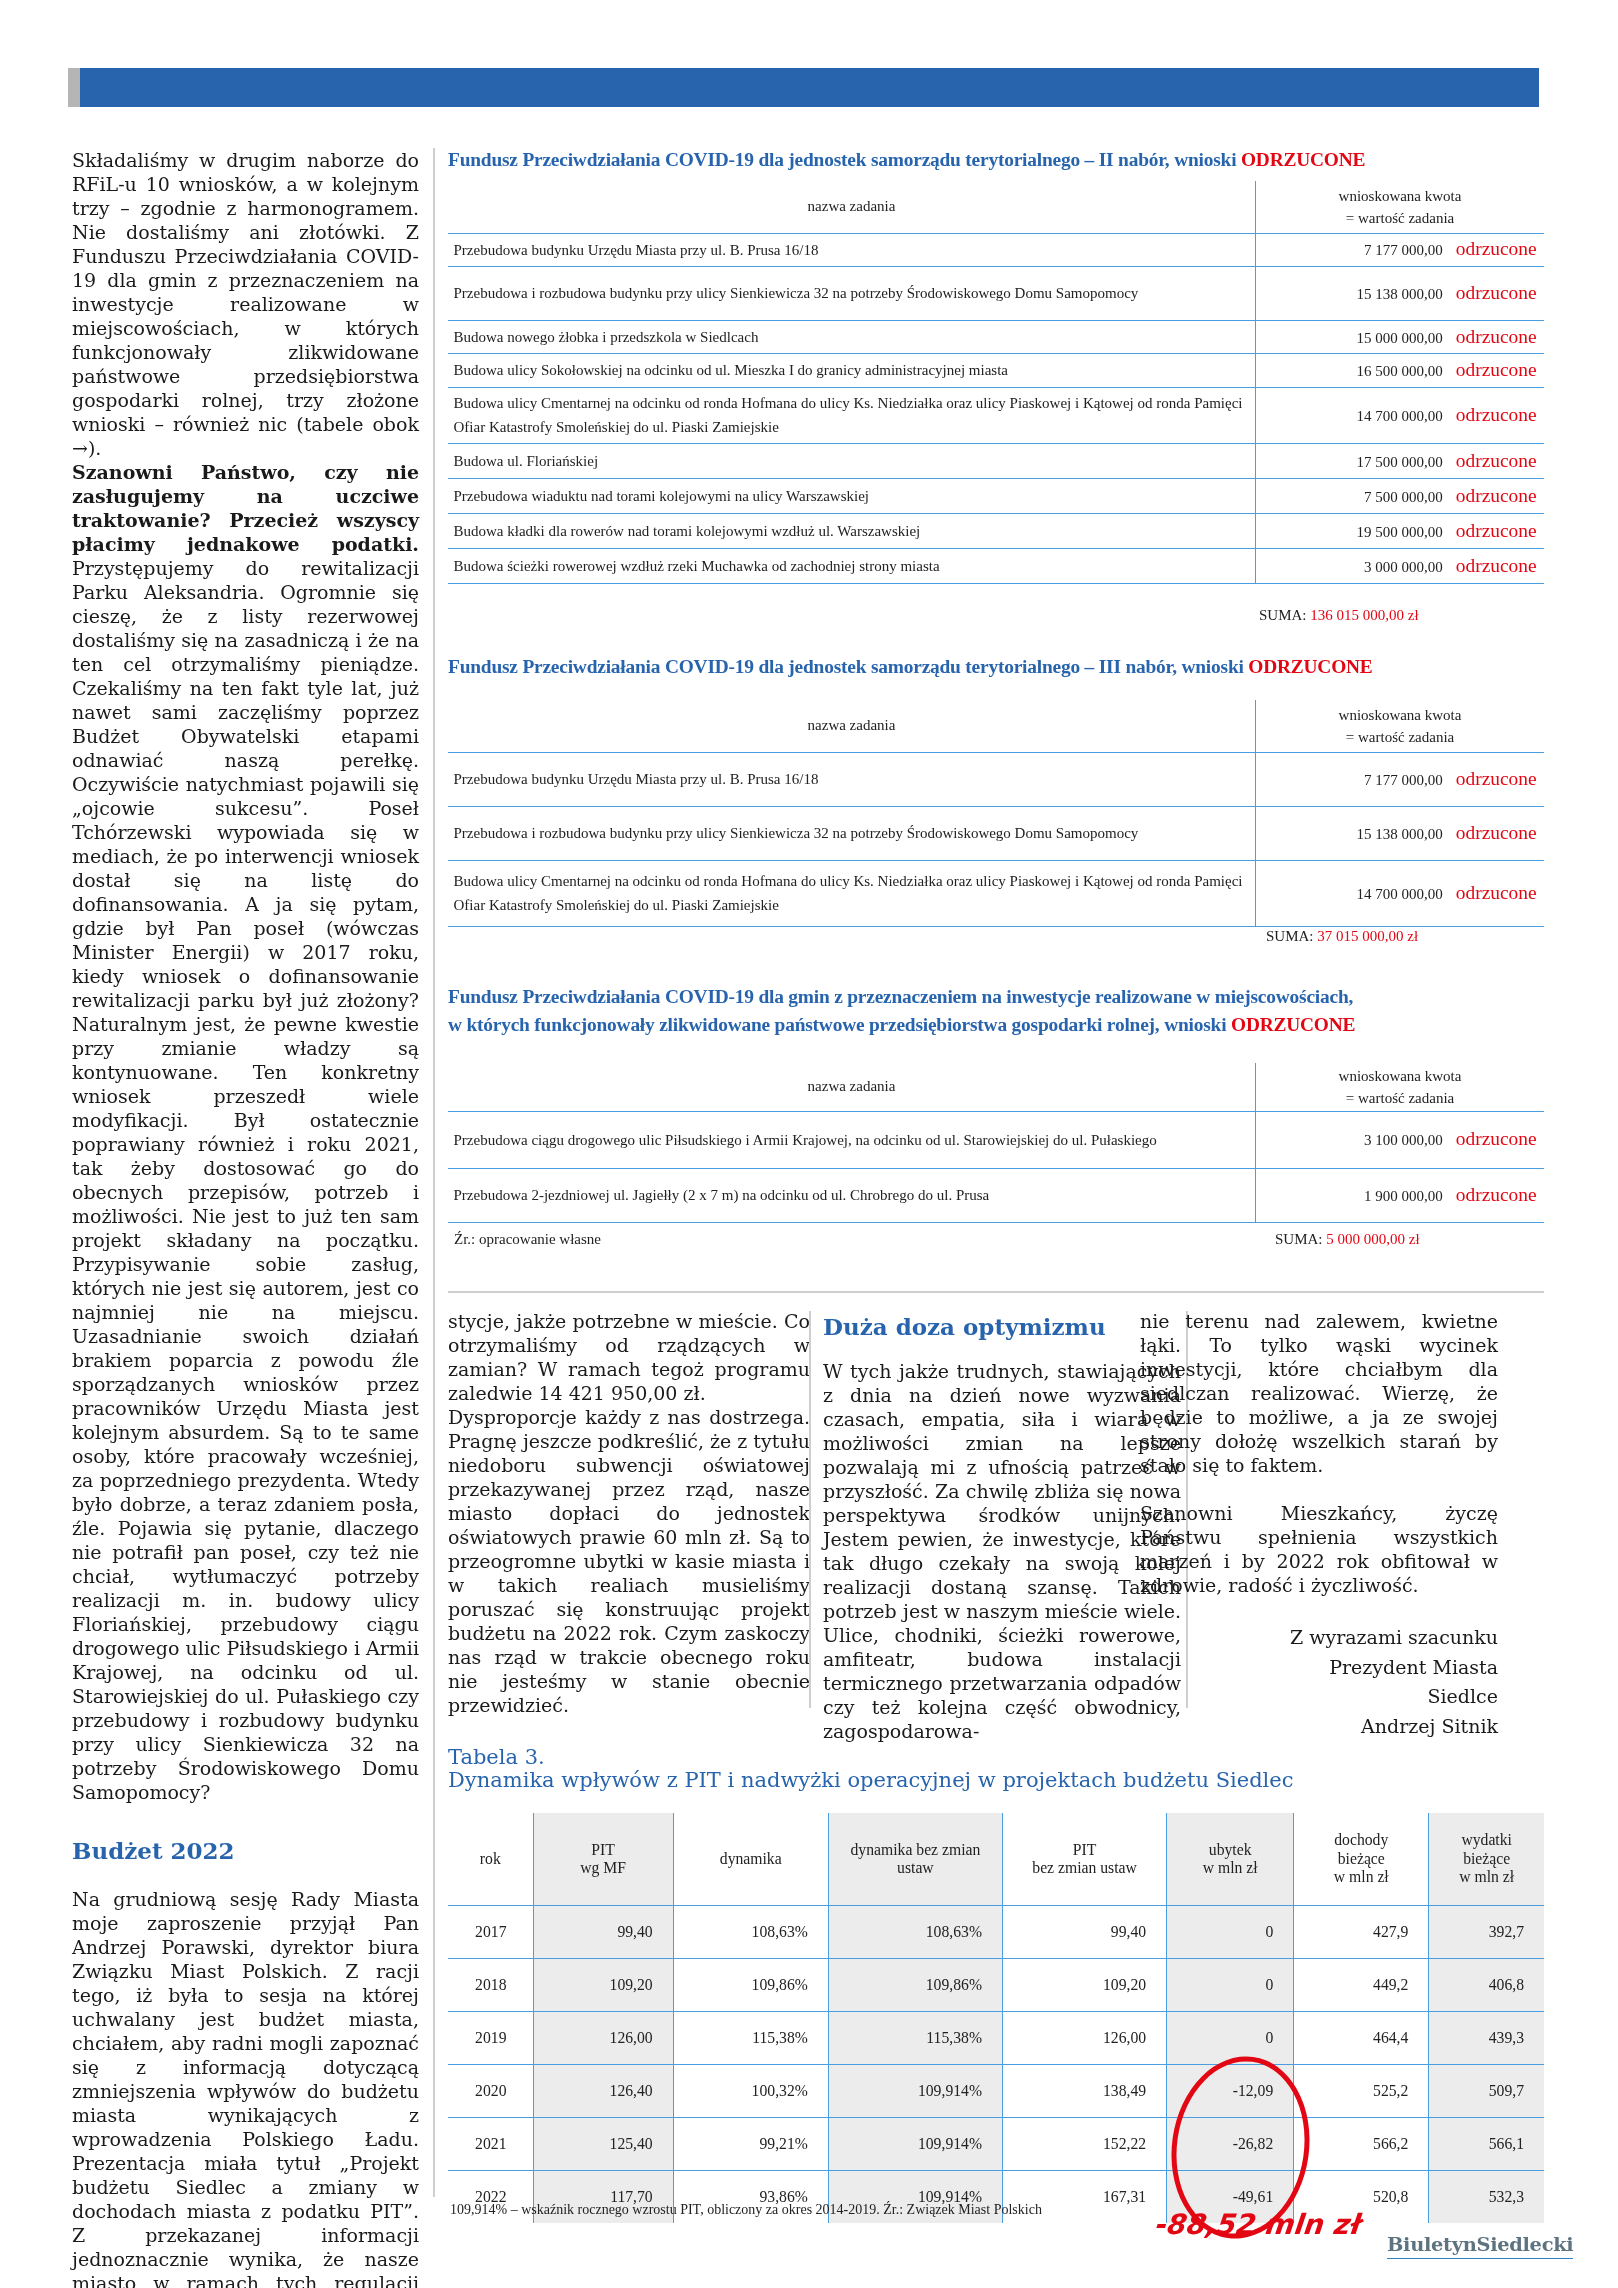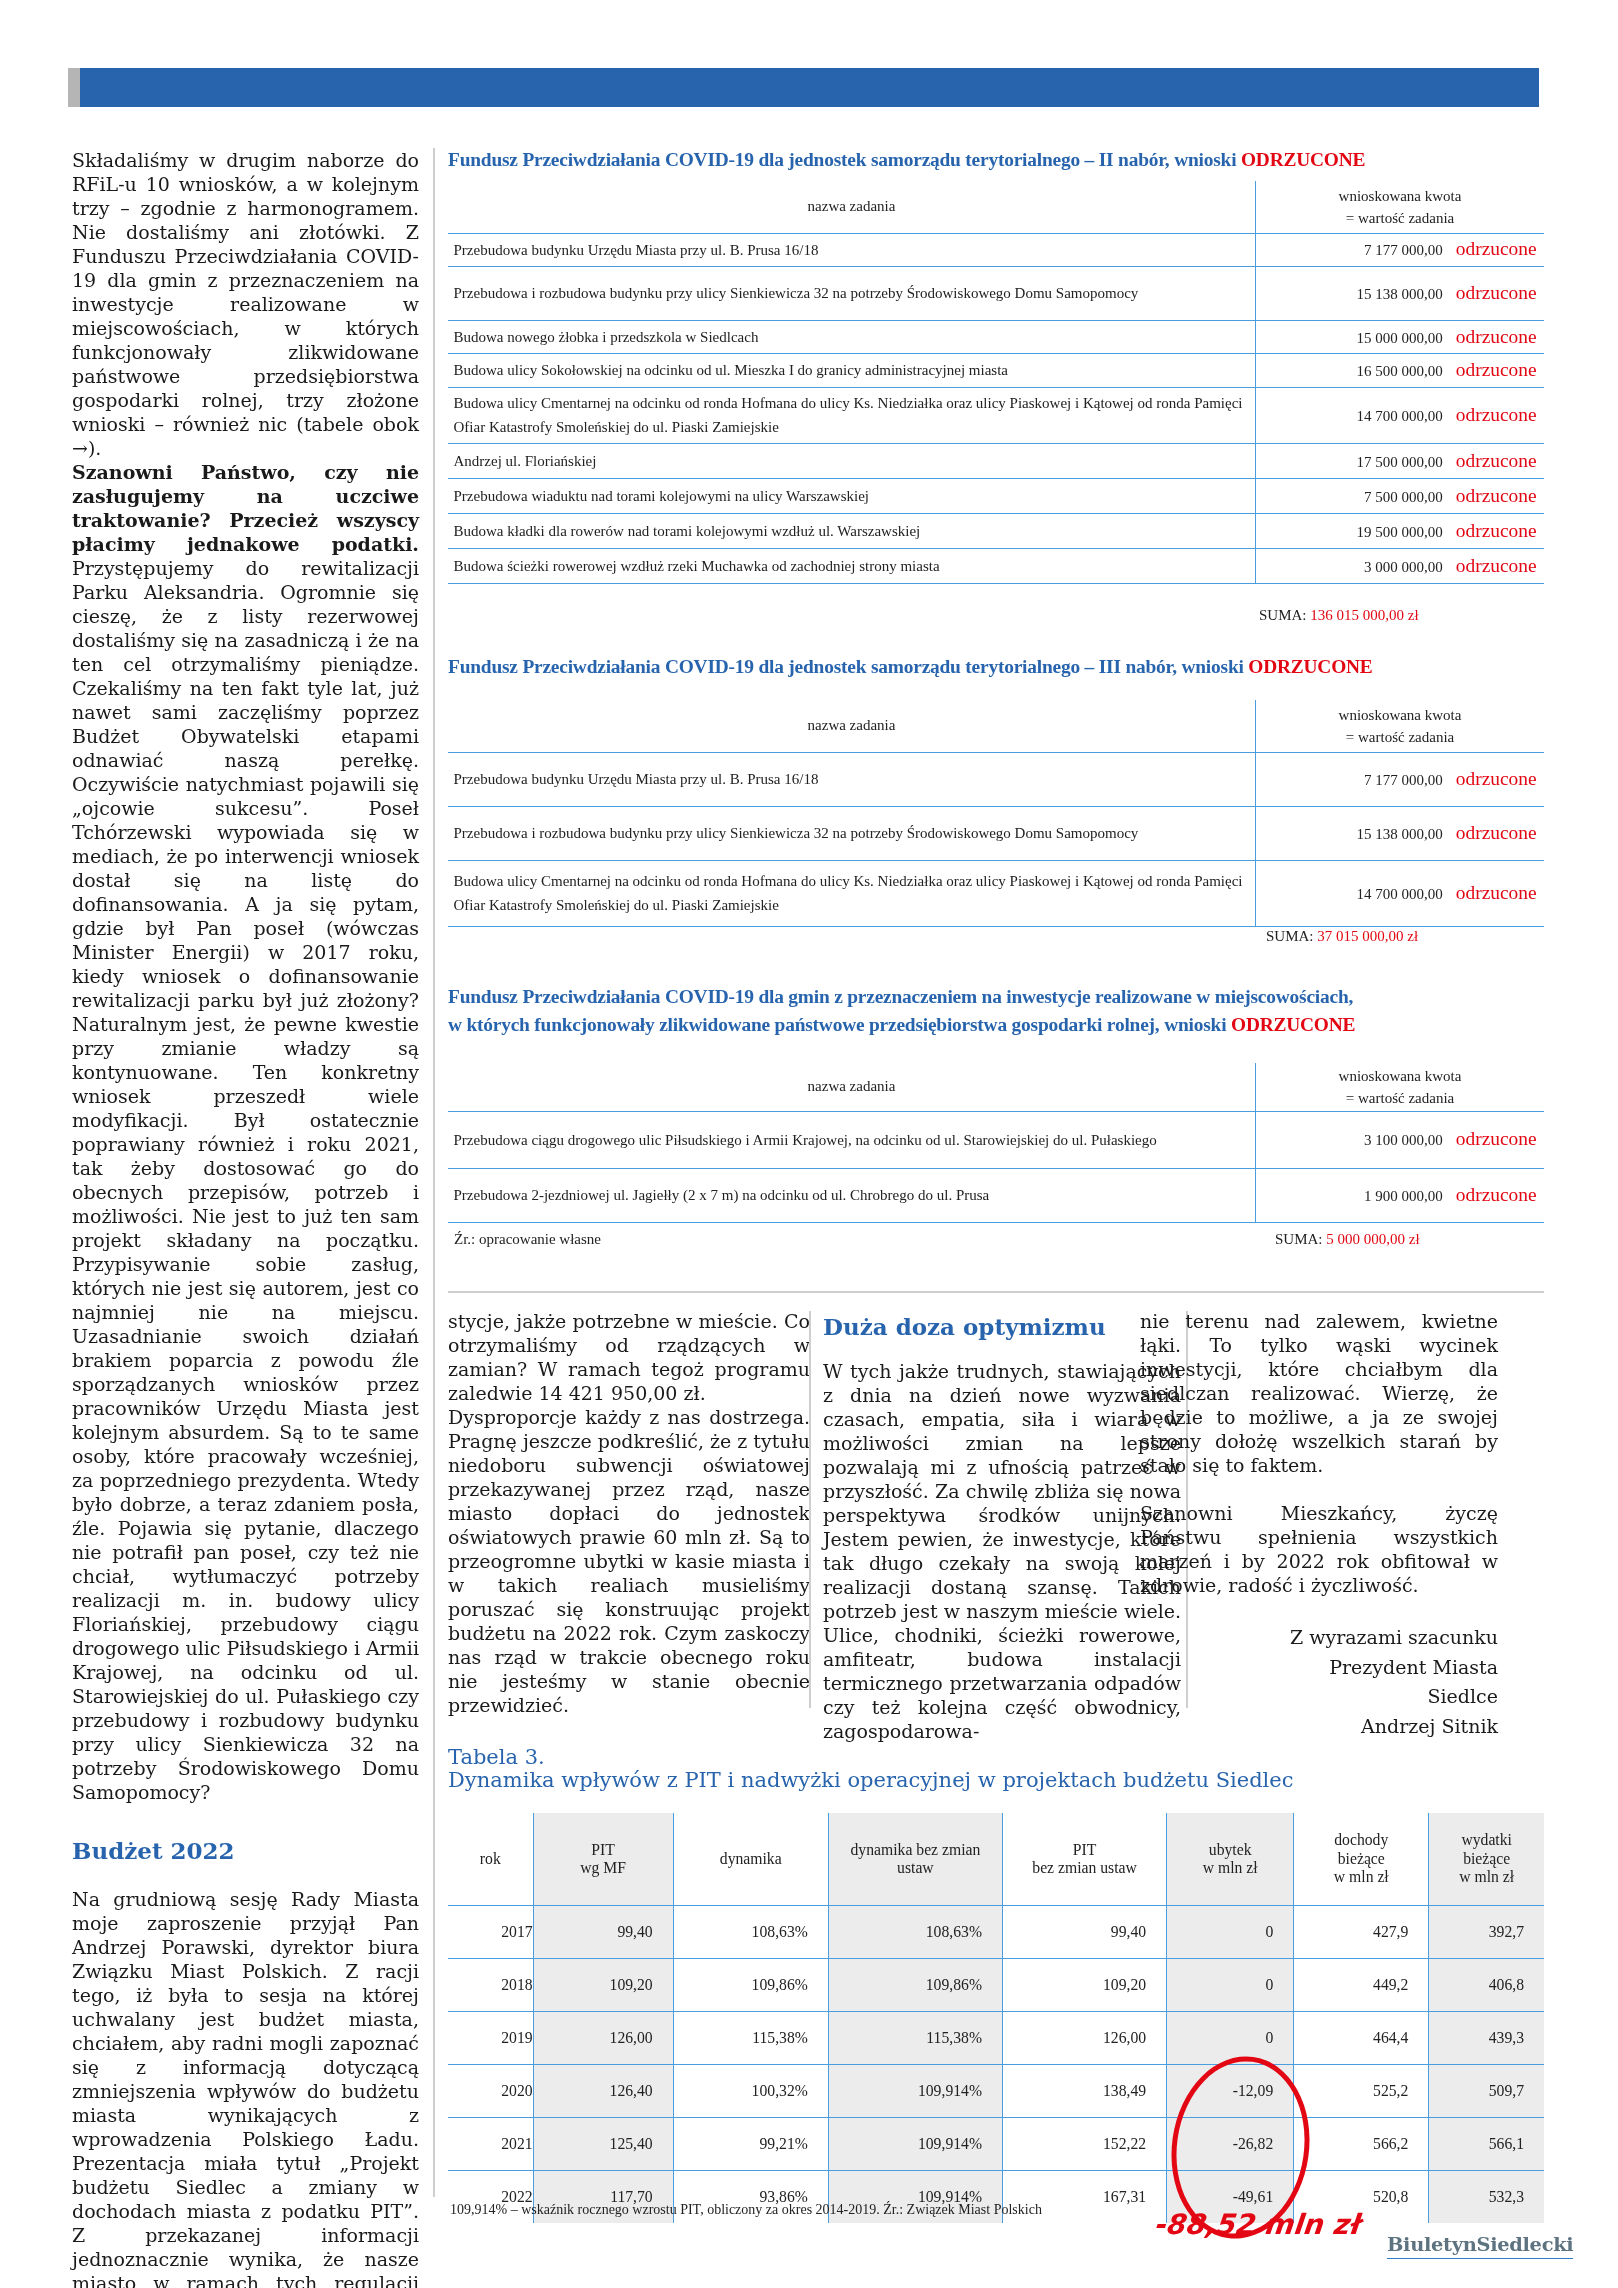--- a/index.html
+++ b/index.html
@@ -42,21 +42,21 @@
   .bcol .section-h { margin: 3.7px 0 18.5px 0; }
   .sign { margin-left: 114px; text-align: right; line-height: 29.5px; }
 
   .t3-title { position: absolute; left: 448px; top: 1746px; color: #2764ad; font-size: 21px; line-height: 23px; }
   table.t3 { position: absolute; left: 448px; top: 1813px; width: 1096px; border-collapse: collapse;
              font-family: "Liberation Serif", serif; font-size: 15.7px; color: #222; table-layout: fixed; }
   table.t3 th { font-weight: normal; height: 90px; border-bottom: 1.8px solid #4a9ee0; text-align: center;
                 line-height: 18.5px; font-size: 15.7px; vertical-align: middle; }
   table.t3 td { height: 50px; border-bottom: 1.8px solid #4a9ee0; text-align: right; padding-right: 20px; }
   table.t3 tr:last-child td { border-bottom: none; }
-  table.t3 td.year { text-align: right; padding-right: 0; }
+  table.t3 td.year { text-align: center; padding-right: 0; }
   table.t3 .g { background: #ececec; }
   table.t3 th + th, table.t3 td + td { border-left: 1.8px solid #4a9ee0; }
 
   .t3-note { position: absolute; left: 450px; top: 2202px; font-family: "Liberation Serif", serif; font-size: 14px; color: #222; }
   .annot-circle { position: absolute; left: 1172px; top: 2056px; width: 137px; height: 183px;
                   border: 5.5px solid #e30613; border-radius: 50%; transform: rotate(8deg); box-sizing: border-box; }
   .annot-text { position: absolute; left: 1156px; top: 2208px; color: #e30613; font-family: "DejaVu Sans", sans-serif;
                 font-size: 28px; font-style: italic; font-weight: bold; transform: skewX(-8deg); }
   .brand { position: absolute; left: 1387px; top: 2233px; color: #5e7380; font-family: "DejaVu Serif", serif;
            font-weight: bold; font-size: 19.4px; border-bottom: 1.8px solid #2f7fc4; padding-bottom: 1.8px; letter-spacing: -0.3px; }
@@ -99,21 +99,21 @@
       </tr>
       <tr style="height: 29.5px;">
         <td class="name">Budowa ulicy Sokołowskiej na odcinku od ul. Mieszka I do granicy administracyjnej miasta</td>
         <td class="amt"><span>16 500 000,00</span><span class="red">odrzucone</span></td>
       </tr>
       <tr style="height: 55px;">
         <td class="name">Budowa ulicy Cmentarnej na odcinku od ronda Hofmana do ulicy Ks. Niedziałka oraz ulicy Piaskowej i Kątowej od ronda Pamięci Ofiar Katastrofy Smoleńskiej do ul. Piaski Zamiejskie</td>
         <td class="amt"><span>14 700 000,00</span><span class="red">odrzucone</span></td>
       </tr>
       <tr style="height: 35px;">
-        <td class="name">Andrzej ul. Floriańskiej</td>
+        <td class="name">Budowa ul. Floriańskiej</td>
         <td class="amt"><span>17 500 000,00</span><span class="red">odrzucone</span></td>
       </tr>
       <tr style="height: 35px;">
         <td class="name">Przebudowa wiaduktu nad torami kolejowymi na ulicy Warszawskiej</td>
         <td class="amt"><span>7 500 000,00</span><span class="red">odrzucone</span></td>
       </tr>
       <tr style="height: 35px;">
         <td class="name">Budowa kładki dla rowerów nad torami kolejowymi wzdłuż ul. Warszawskiej</td>
         <td class="amt"><span>19 500 000,00</span><span class="red">odrzucone</span></td>
       </tr>

